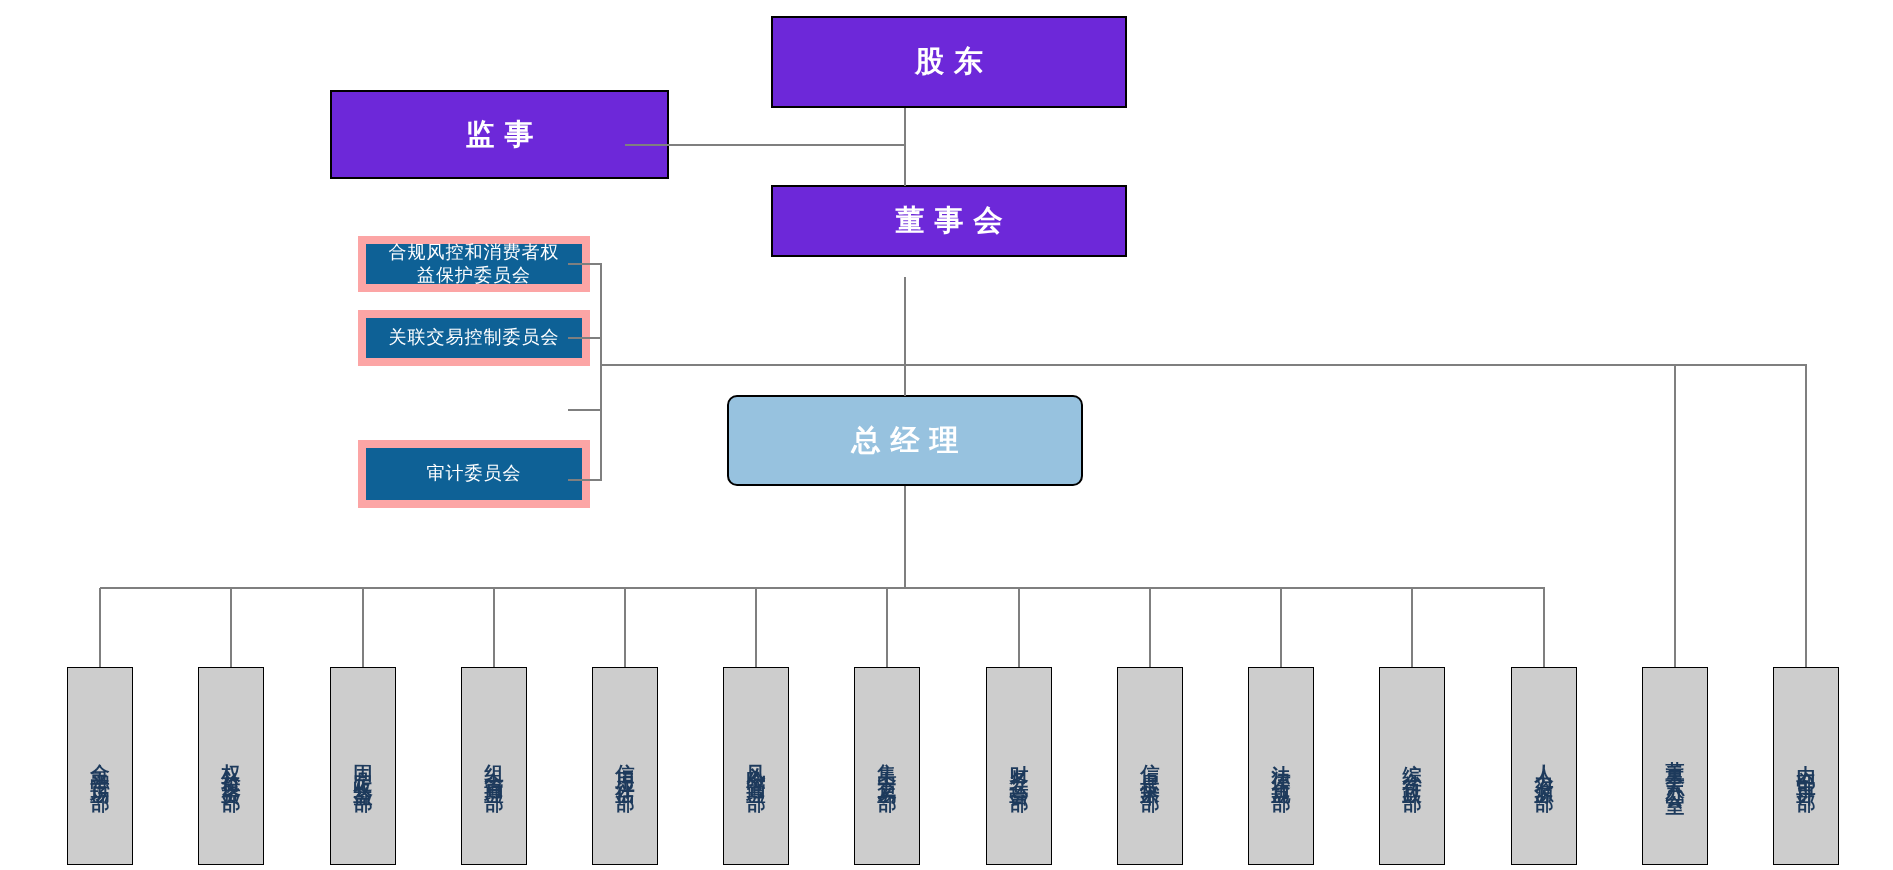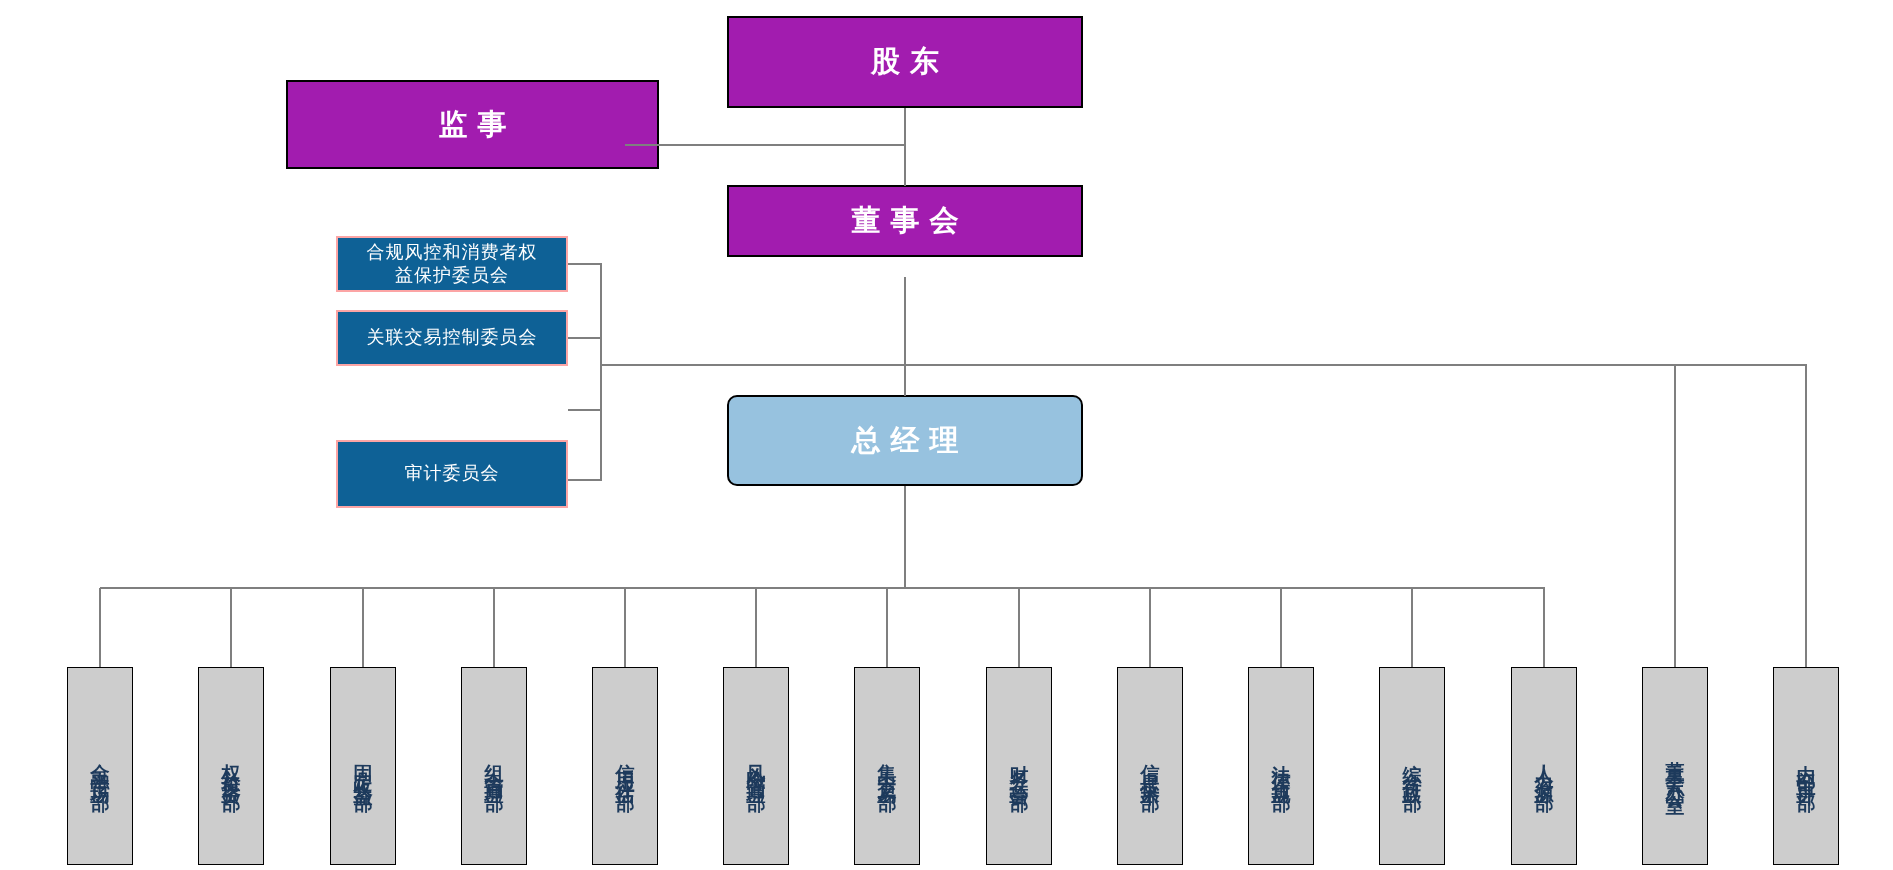--- a/index.html
+++ b/index.html
@@ -17,43 +17,45 @@
   }
   .box {
     position: absolute;
     box-sizing: border-box;
     display: flex;
     align-items: center;
     justify-content: center;
     text-align: center;
   }
   .node-blue {
-    background: #a21caf;
+    background: #6d28d9;
     border: 2px solid #000000;
     color: #ffffff;
+    margin-left: 44px;
   }
   .node-light {
     background: #97C2DF;
     border: 2px solid #000000;
     color: #ffffff;
   }
   .big-label {
     font-size: 29px;
     font-weight: bold;
     letter-spacing: 10px;
     padding-left: 10px;
   }
   .committee {
     background: #0E6196;
-    border: 2px solid #fca5a5;
+    border: 8px solid #fca5a5;
     color: #ffffff;
     font-size: 18px;
     letter-spacing: 1px;
     line-height: 1.3;
     white-space: pre-line;
+    margin-left: 22px;
   }
   .dept {
     background: #CDCDCD;
     border: 1px solid #000000;
     color: #1D3A5C;
     writing-mode: vertical-rl;
     text-orientation: upright;
     font-size: 19px;
     font-weight: 600;
     letter-spacing: 7px;
@@ -66,21 +68,21 @@
     background: #7F7F7F;
   }
 </style>
 </head>
 <body>
 
 <div class="canvas">
 
   <div class="box node-blue big-label" style="left:727px; top:16px; width:356px; height:92px;">股东</div>
 
-  <div class="box node-blue big-label" style="left:286px; top:80px; width:373px; height:89px;">监事</div>
+  <div class="box node-blue big-label" style="left:286px; top:90px; width:339px; height:89px;">监事</div>
 
   <div class="box node-blue big-label" style="left:727px; top:185px; width:356px; height:72px;">董事会</div>
 
   <div class="box node-light big-label" style="left:727px; top:395px; width:356px; height:91px;border-radius:10px;">总经理</div>
 
   <div class="box committee" style="left:336px; top:236px; width:232px; height:56px;">合规风控和消费者权
 益保护委员会</div>
   <div class="box committee" style="left:336px; top:310px; width:232px; height:56px;">关联交易控制委员会</div>
   <div class="box committee" style="left:336px; top:440px; width:232px; height:68px;">审计委员会</div>
 

